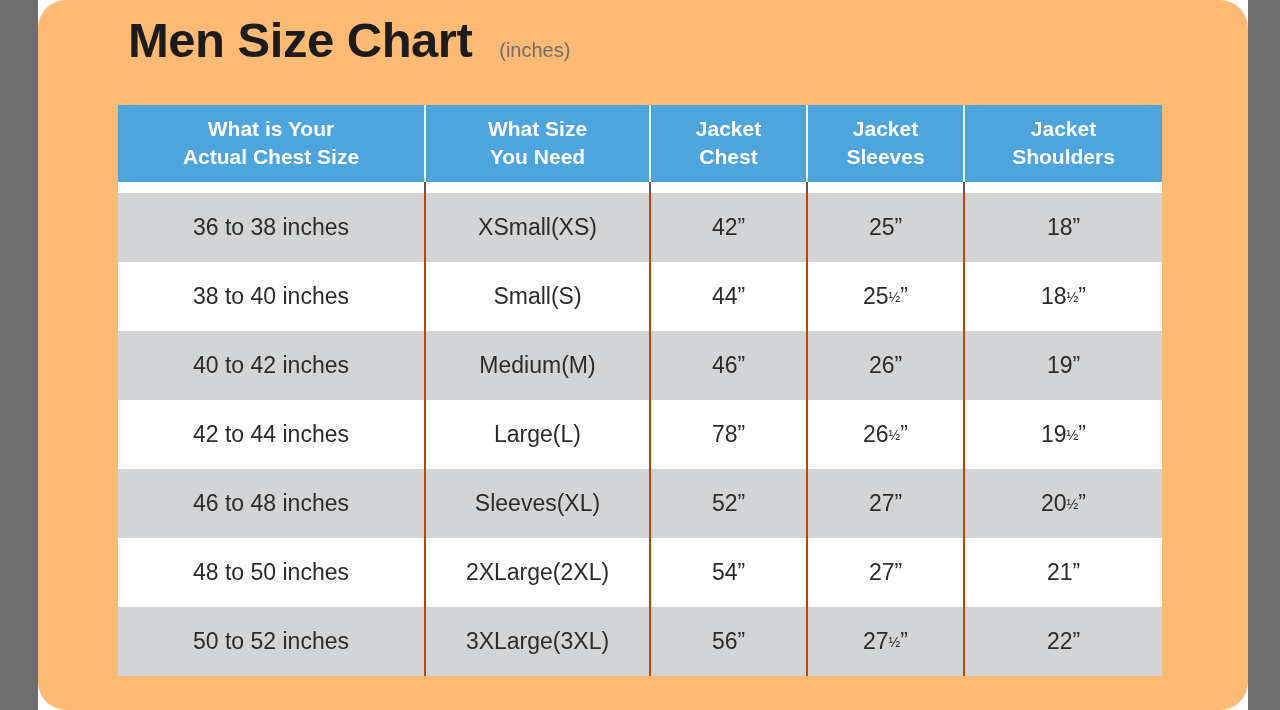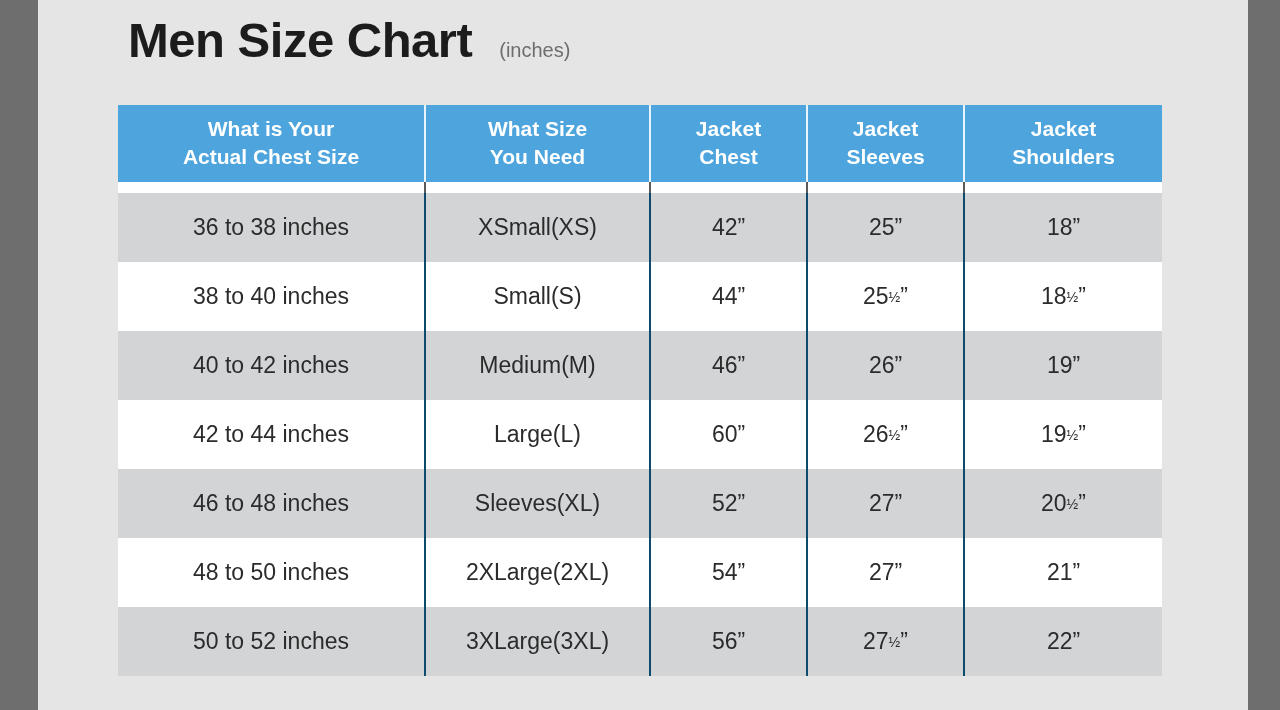--- a/index.html
+++ b/index.html
@@ -22,21 +22,22 @@
   }
   .side-band.left  { left: 0;  width: 38px; }
   .side-band.right { left: 1248px; width: 32px; }
 
   .canvas {
     position: absolute;
     left: 38px;
     top: 0;
     width: 1210px;
     height: 710px;
-    background: #e5e5e5;
+    background: #fdba74;
+    border-radius: 28px;
   }
 
   
   .title-row {
     position: absolute;
     left: 90px;
     top: 16px;
     display: flex;
     align-items: baseline;
     white-space: nowrap;
@@ -85,21 +86,21 @@
   }
   thead th:last-child { border-right: none; }
 
   tbody td {
     font-size: 23px;
     color: #2b2b2b;
     text-align: center;
     vertical-align: middle;
     height: 69px;
     padding: 0 4px;
-    border-right: 2px solid #0c4a6e;
+    border-right: 2px solid #c2410c;
     white-space: nowrap;
   }
   tbody td:last-child { border-right: none; }
 
   tbody tr.shade td { background: #d2d4d6; }
   tbody tr.plain td { background: #ffffff; }
 
   
   tbody tr.gap td {
     height: 11px;
@@ -185,21 +186,21 @@
         <tr class="shade">
           <td>40 to 42 inches</td>
           <td>Medium(M)</td>
           <td>46”</td>
           <td>26”</td>
           <td>19”</td>
         </tr>
         <tr class="plain">
           <td>42 to 44 inches</td>
           <td>Large(L)</td>
-          <td>60”</td>
+          <td>78”</td>
           <td>26<span class="frac">½</span>”</td>
           <td>19<span class="frac">½</span>”</td>
         </tr>
         <tr class="shade">
           <td>46 to 48 inches</td>
           <td>Sleeves(XL)</td>
           <td>52”</td>
           <td>27”</td>
           <td>20<span class="frac">½</span>”</td>
         </tr>

